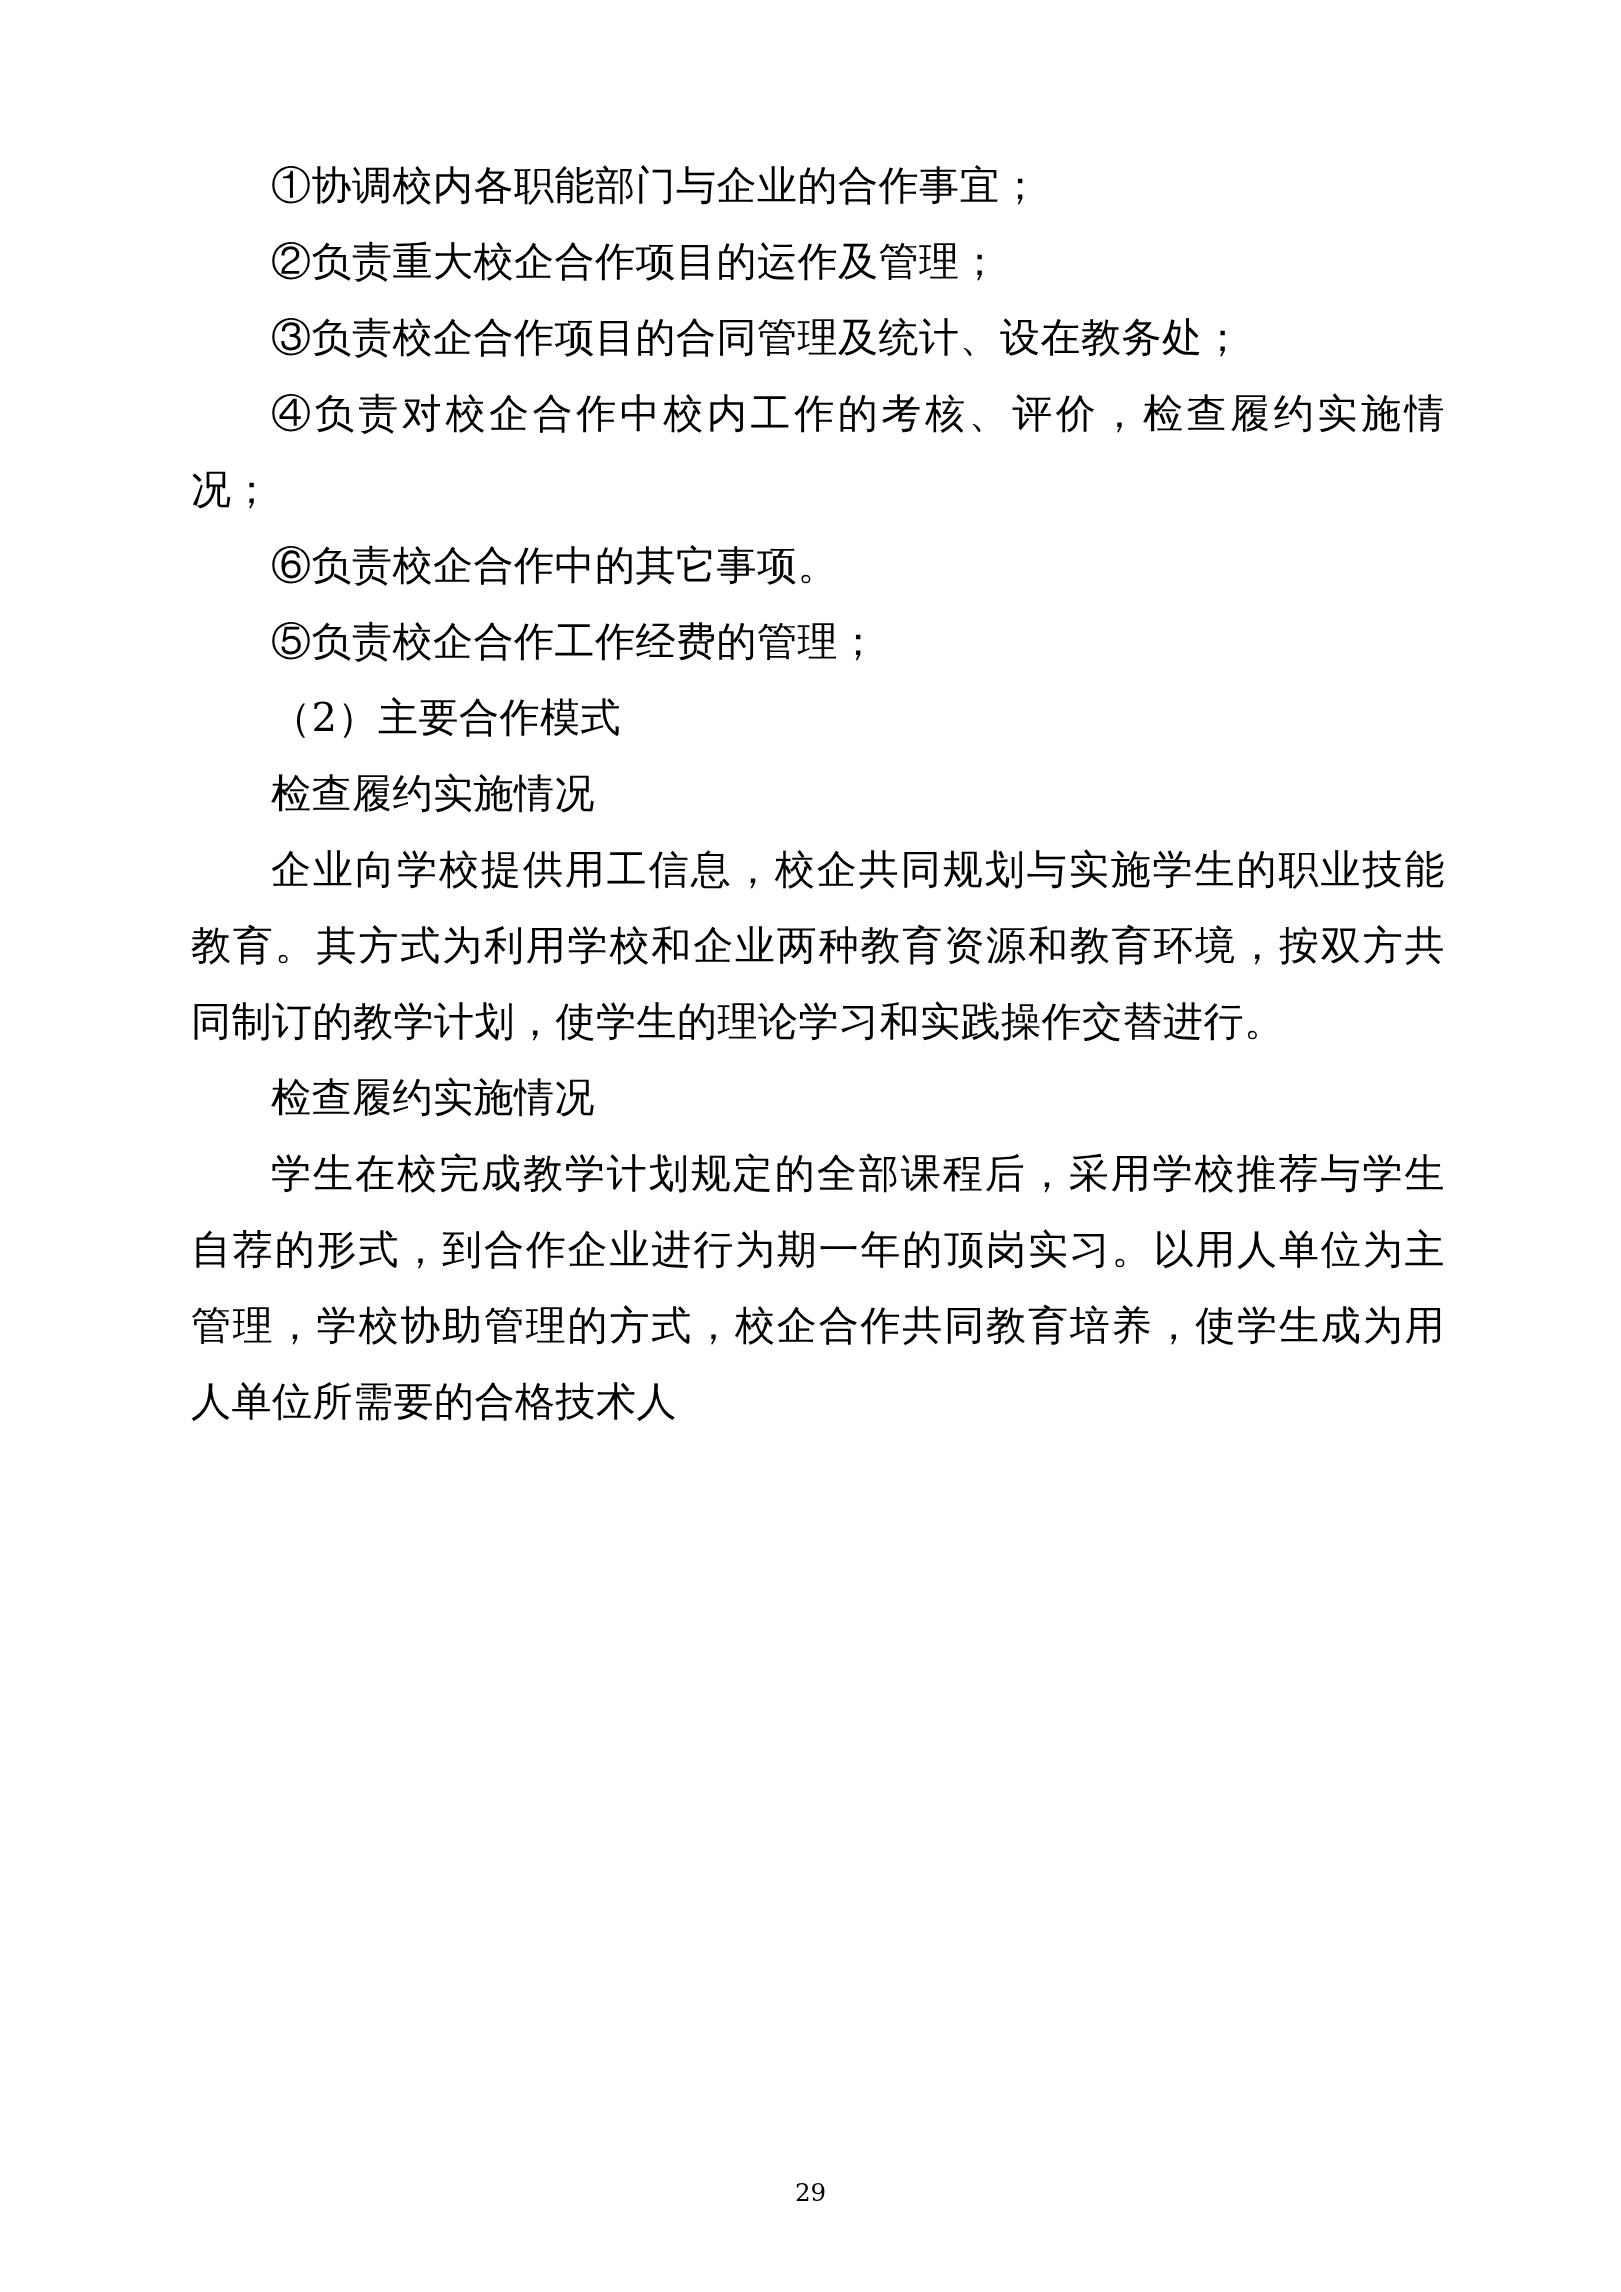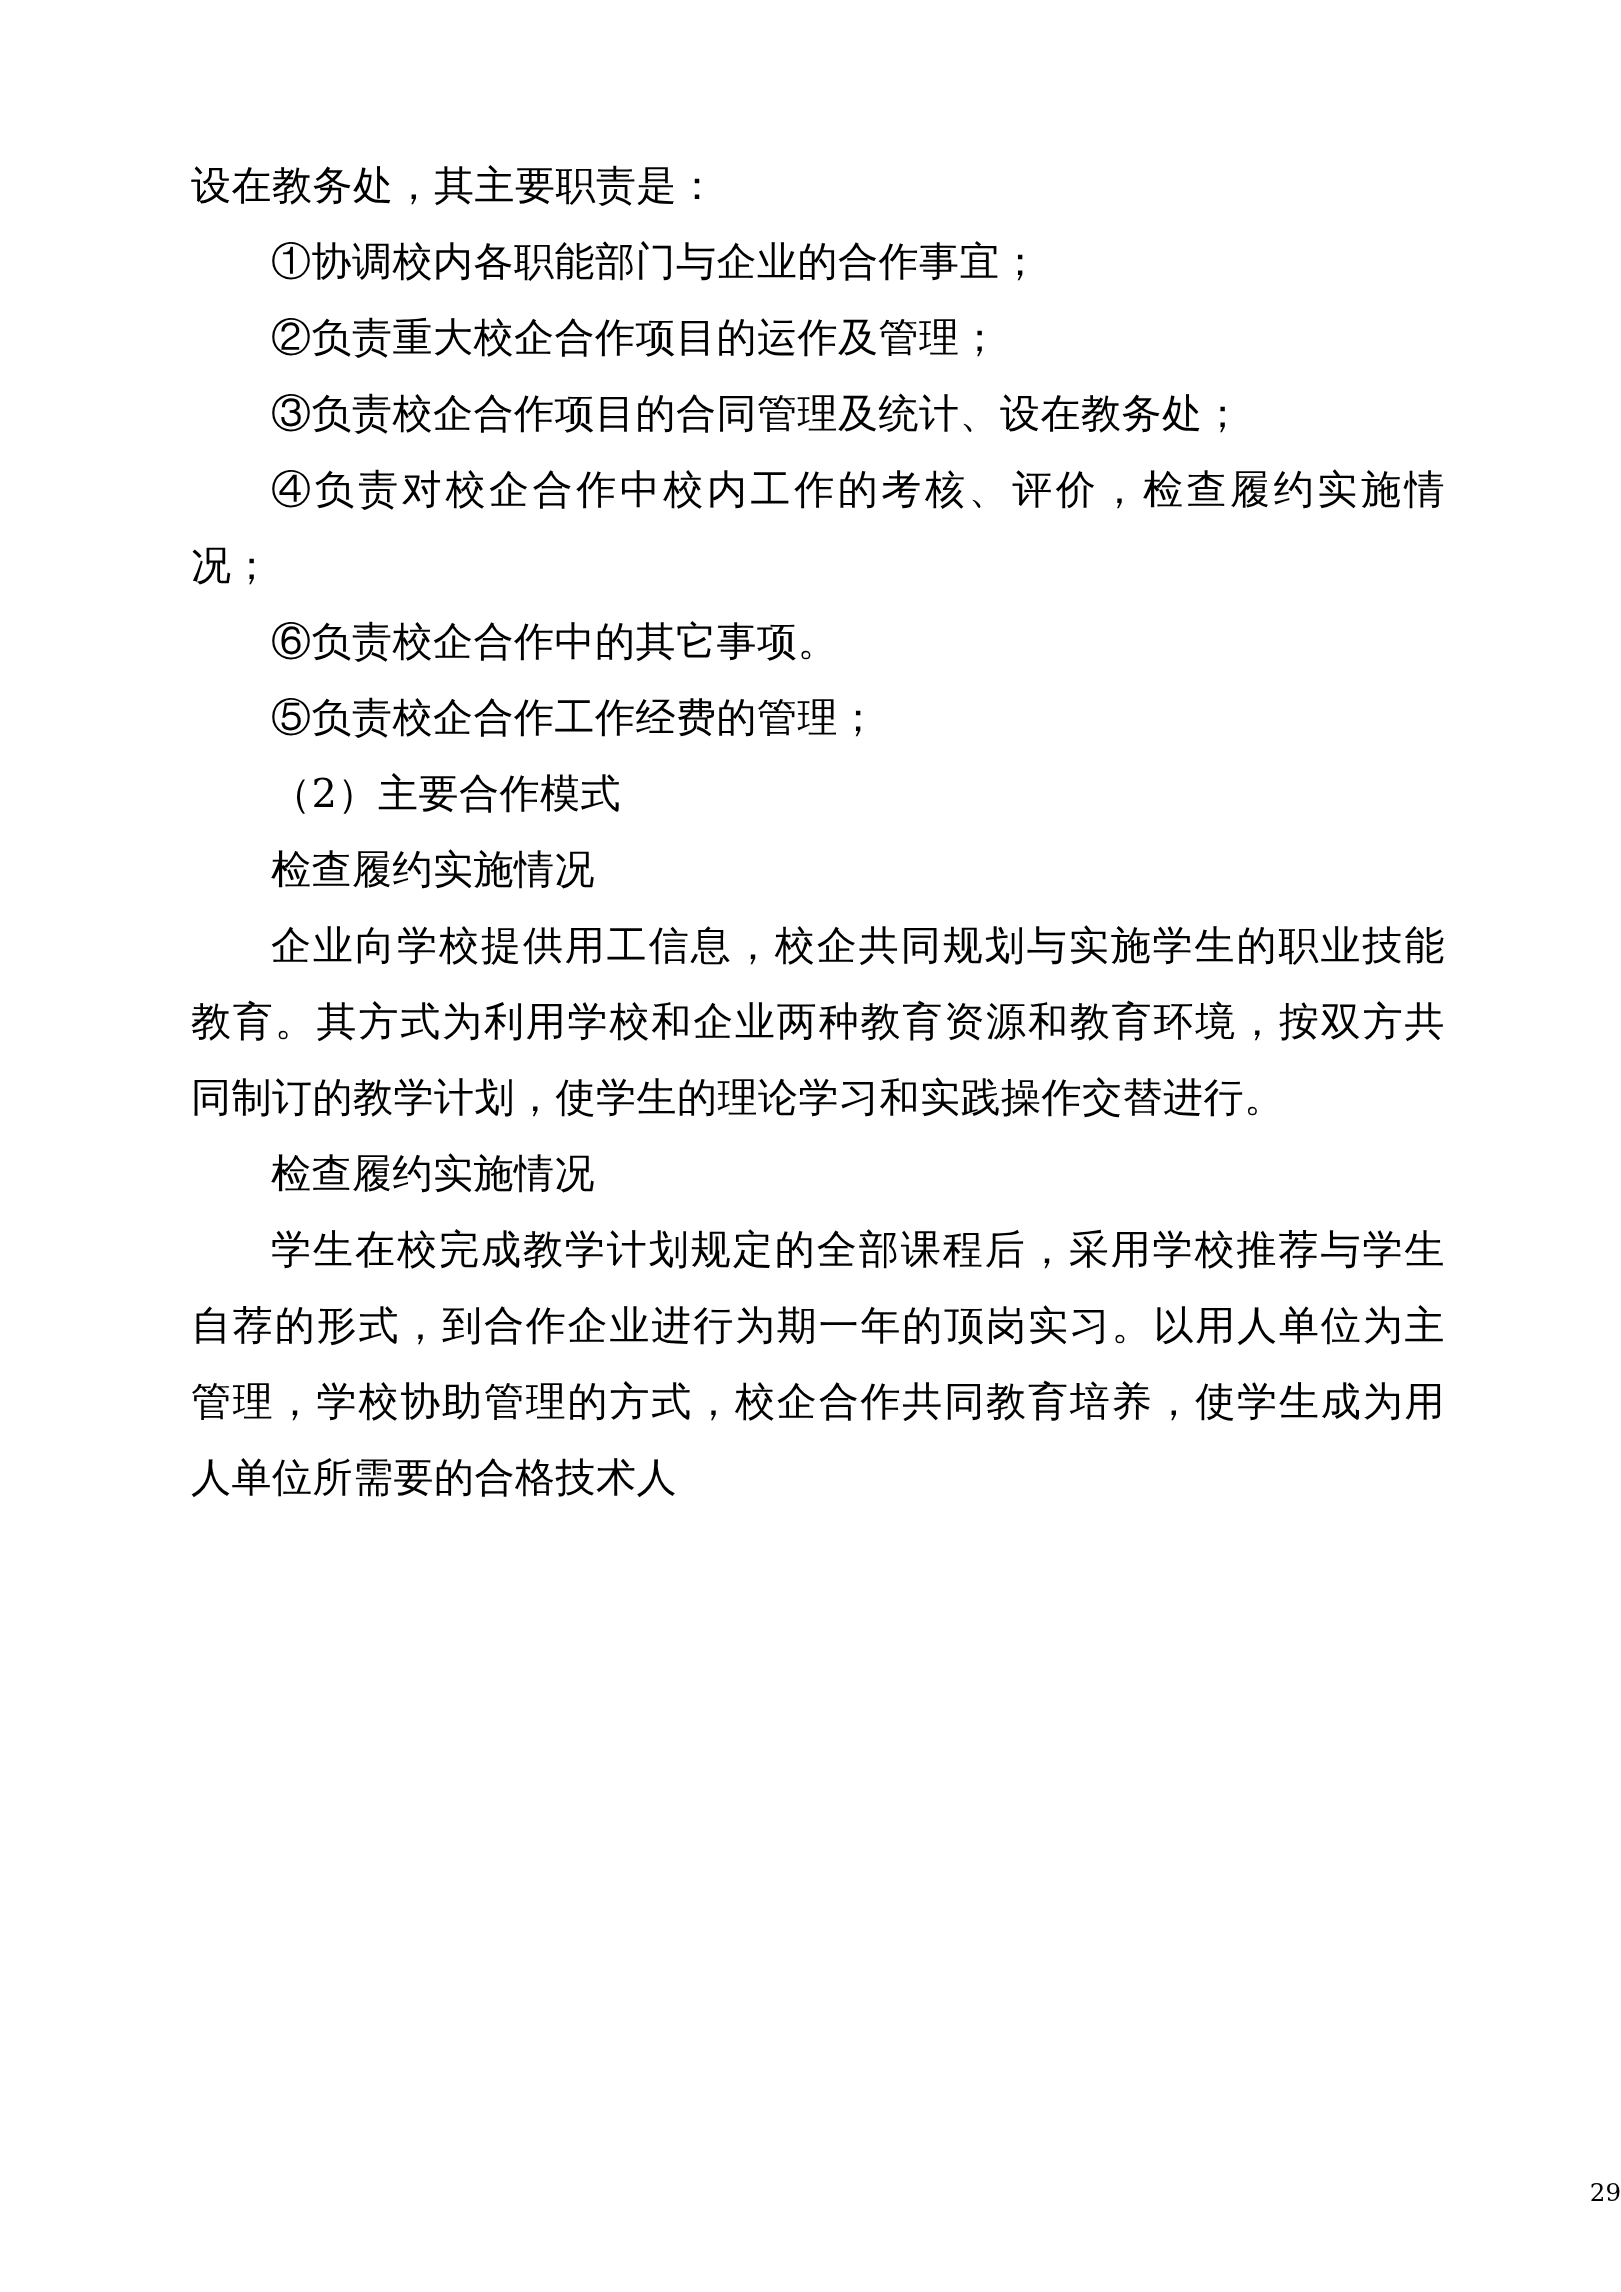--- a/index.html
+++ b/index.html
@@ -34,32 +34,31 @@
     text-indent: 0;
   }
   .para.indent {
     text-indent: 80px;
   }
   .page-number {
     position: absolute;
     left: 0;
     right: 0;
     bottom: 86px;
-    text-align: right;
+    text-align: center;
     font-size: 24.5px;
     font-family: "DejaVu Serif", "Liberation Serif", serif;
     color: #000000;
   }
 </style>
 </head>
 <body>
 
 <div class="page">
   <div class="body-text">
-    <p class="para">设在教务处，其主要职责是：</p>
     <p class="para indent">①协调校内各职能部门与企业的合作事宜；</p>
     <p class="para indent">②负责重大校企合作项目的运作及管理；</p>
     <p class="para indent">③负责校企合作项目的合同管理及统计、设在教务处；</p>
     <p class="para indent">④负责对校企合作中校内工作的考核、评价，检查履约实施情况；</p>
     <p class="para indent">⑥负责校企合作中的其它事项。</p>
     <p class="para indent">⑤负责校企合作工作经费的管理；</p>
     <p class="para indent">（2）主要合作模式</p>
     <p class="para indent">检查履约实施情况</p>
     <p class="para indent">企业向学校提供用工信息，校企共同规划与实施学生的职业技能教育。其方式为利用学校和企业两种教育资源和教育环境，按双方共同制订的教学计划，使学生的理论学习和实践操作交替进行。</p>
     <p class="para indent">检查履约实施情况</p>

